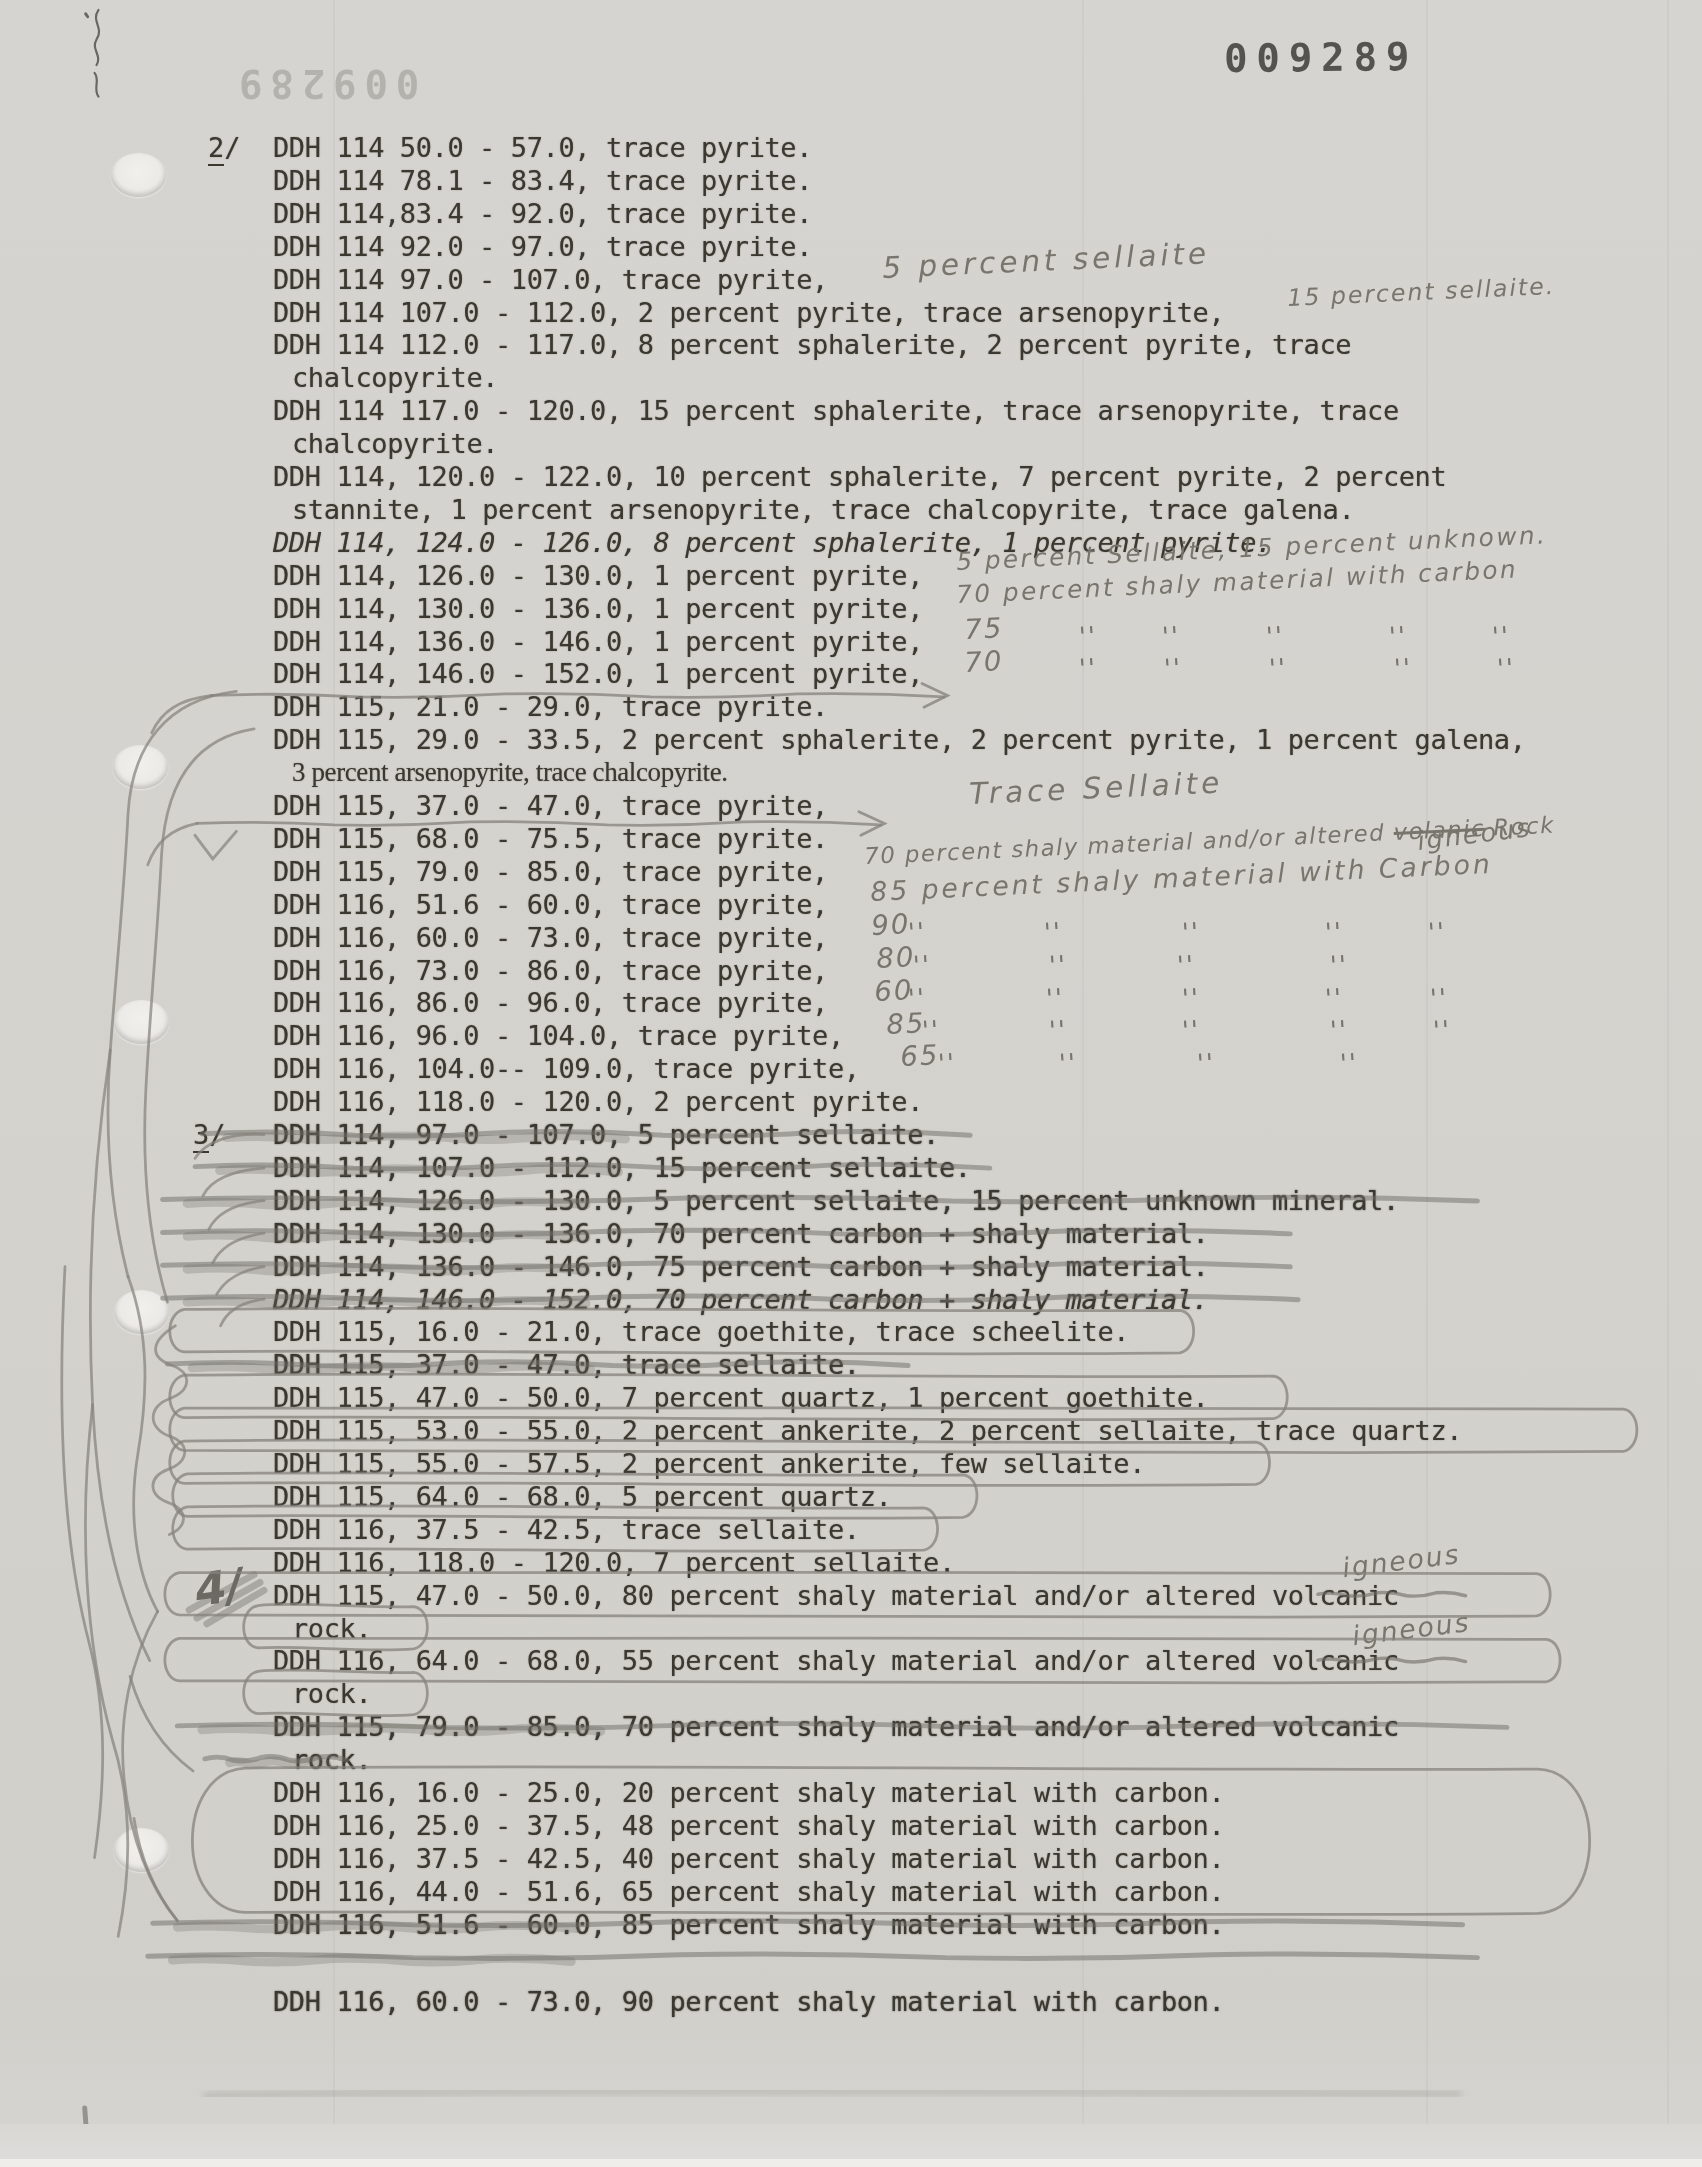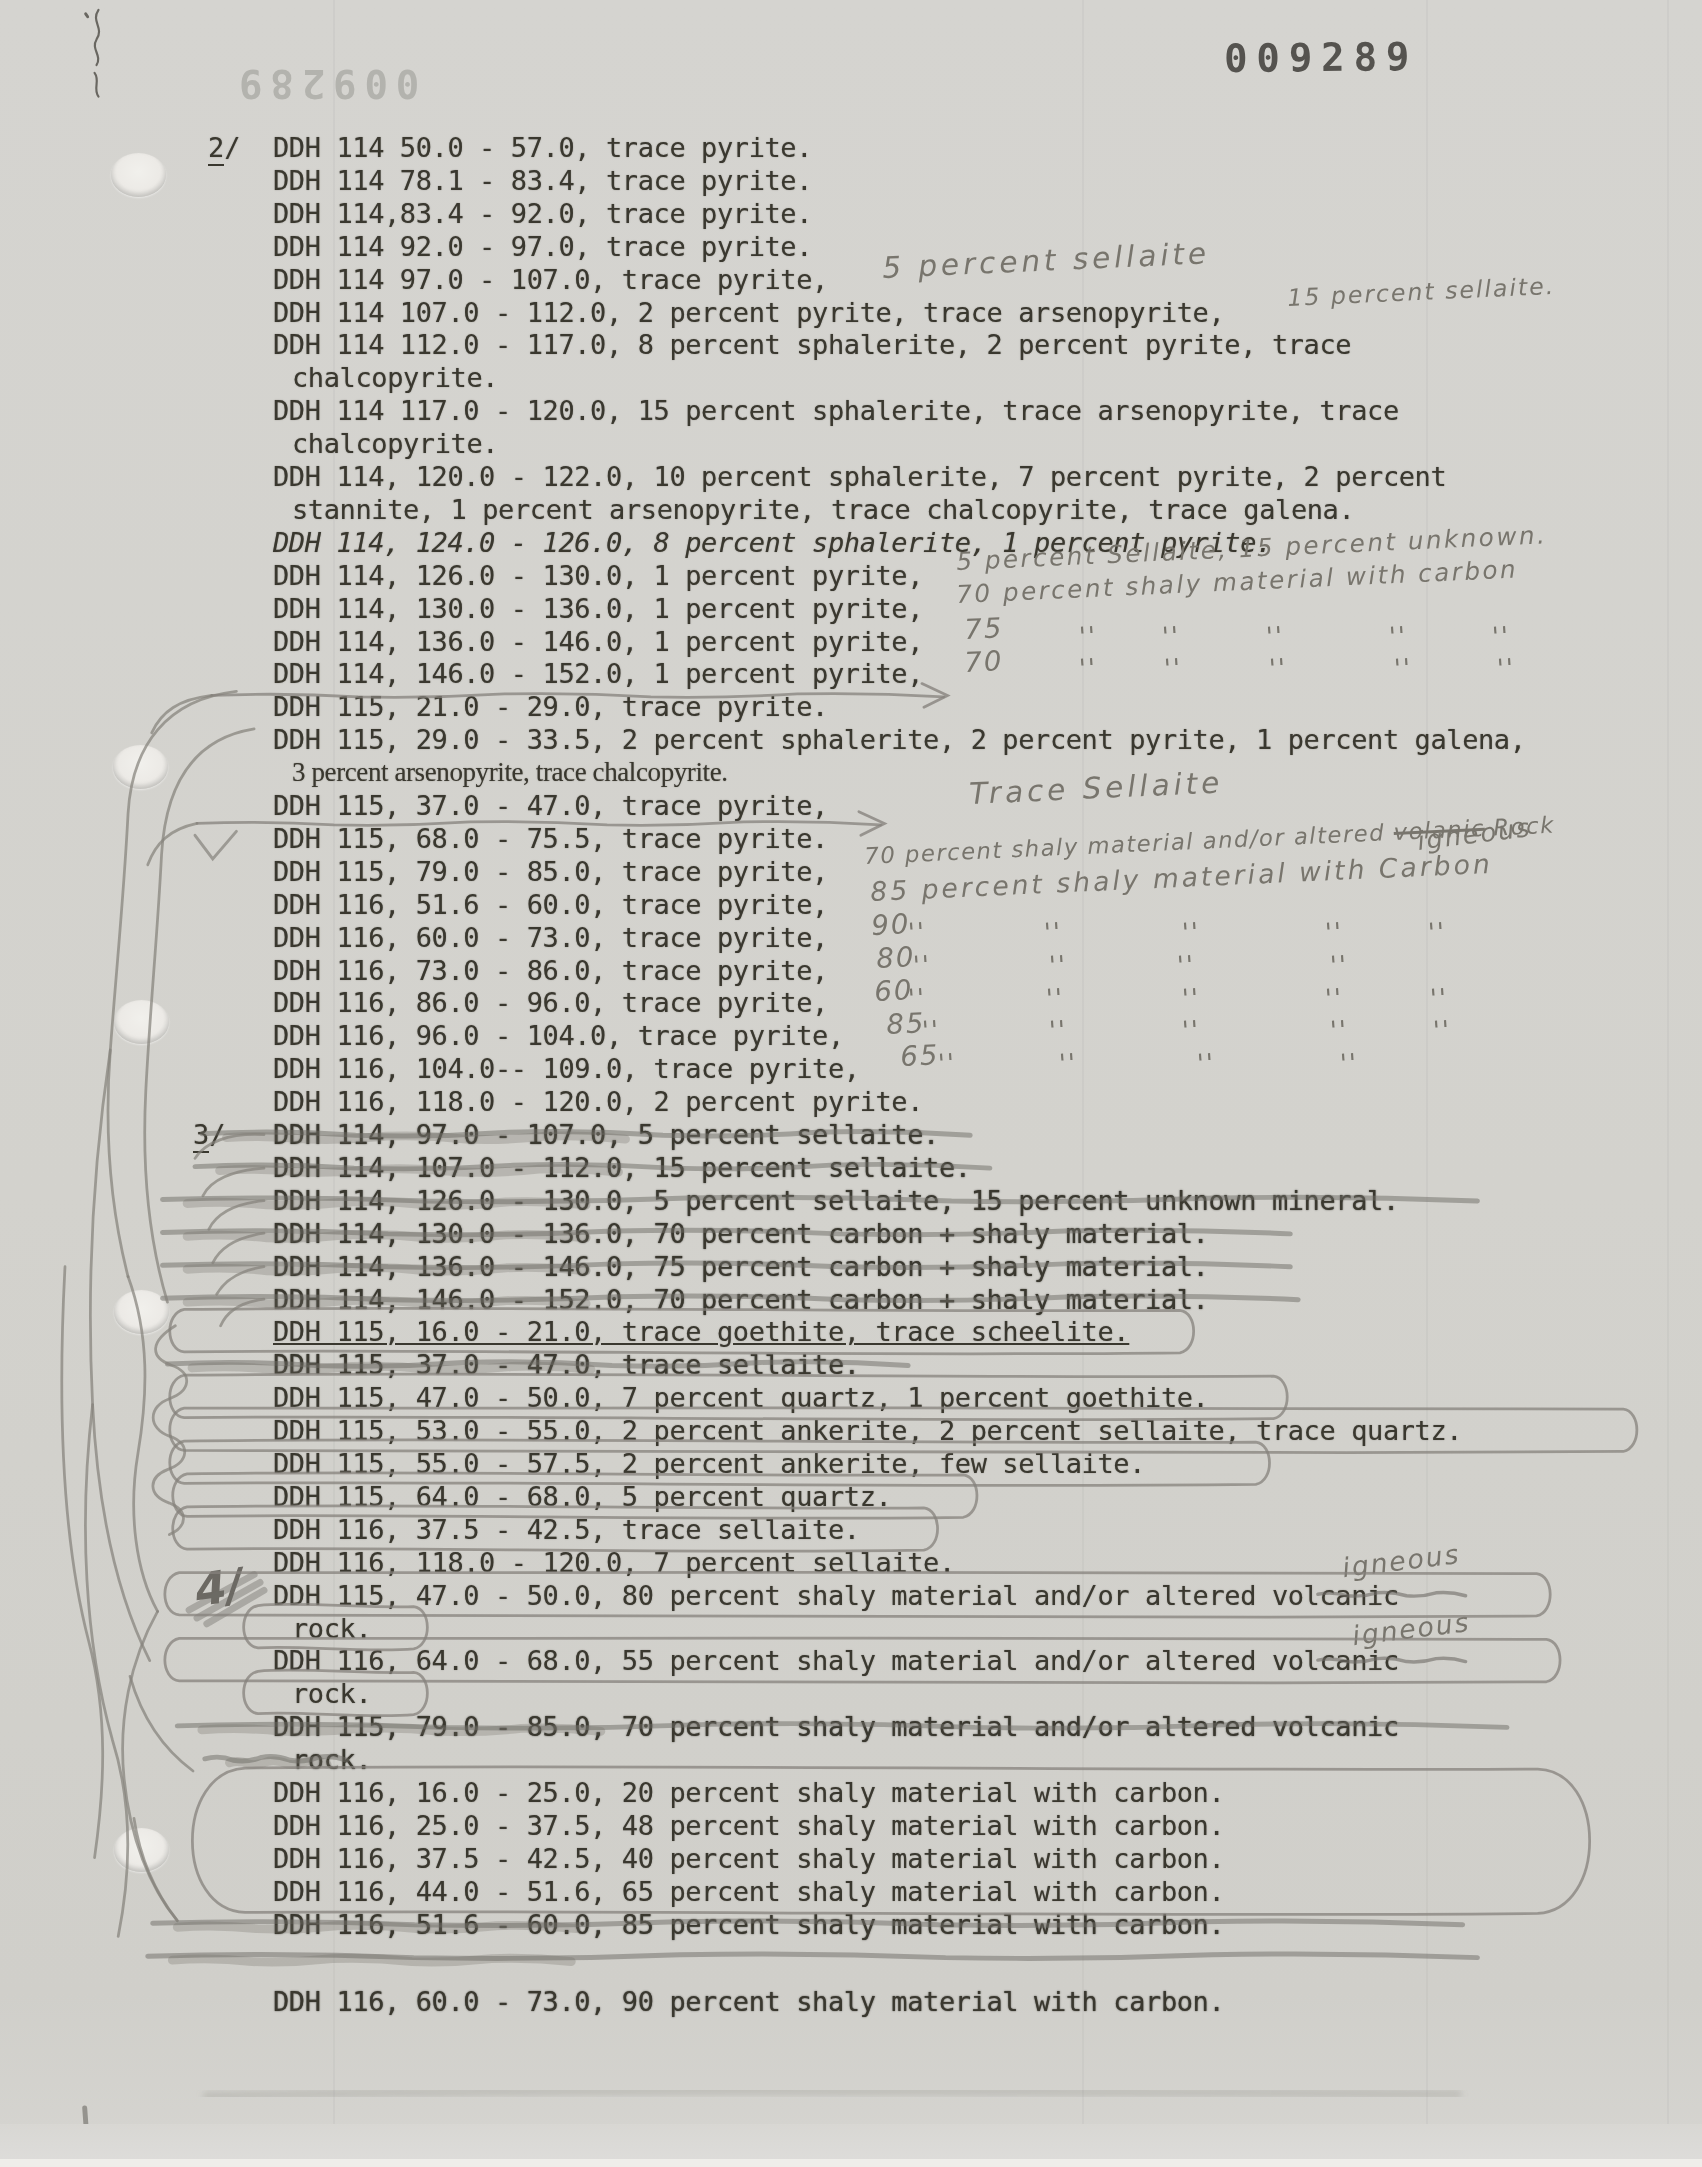--- a/index.html
+++ b/index.html
@@ -157,22 +157,22 @@
       <div class="ditto" style="left: 1059px; top: 1048px;">''</div>
       <div class="ditto" style="left: 1197px; top: 1048px;">''</div>
       <div class="ditto" style="left: 1340px; top: 1048px;">''</div>
       <div class="typed-line" style="left: 273px; top: 1085px;">DDH 116, 118.0 - 120.0, 2 percent pyrite.</div>
       <div class="typed-line heavy" style="left: 273px; top: 1118px;">DDH 114, 97.0 - 107.0, 5 percent sellaite.</div>
       <div class="marker" style="left: 193px; top: 1118px;"><span class="u">3</span>/</div>
       <div class="typed-line heavy" style="left: 273px; top: 1151px;">DDH 114, 107.0 - 112.0, 15 percent sellaite.</div>
       <div class="typed-line heavy" style="left: 273px; top: 1184px;">DDH 114, 126.0 - 130.0, 5 percent sellaite, 15 percent unknown mineral.</div>
       <div class="typed-line heavy" style="left: 273px; top: 1217px;">DDH 114, 130.0 - 136.0, 70 percent carbon + shaly material.</div>
       <div class="typed-line heavy" style="left: 273px; top: 1250px;">DDH 114, 136.0 - 146.0, 75 percent carbon + shaly material.</div>
-      <div class="typed-line heavy" style="left: 273px; top: 1283px;">DDH 114, 146.0 - 152.0, 70 percent carbon + shaly material.</div>
-      <div class="typed-line" style="left: 273px; top: 1315px; text-decoration: underline;">DDH 115, 16.0 - 21.0, trace goethite, trace scheelite.</div>
+      <div class="typed-line heavy" style="left: 273px; top: 1283px; font-style: italic;">DDH 114, 146.0 - 152.0, 70 percent carbon + shaly material.</div>
+      <div class="typed-line" style="left: 273px; top: 1315px;">DDH 115, 16.0 - 21.0, trace goethite, trace scheelite.</div>
       <div class="typed-line heavy" style="left: 273px; top: 1348px;">DDH 115, 37.0 - 47.0, trace sellaite.</div>
       <div class="typed-line" style="left: 273px; top: 1381px;">DDH 115, 47.0 - 50.0, 7 percent quartz, 1 percent goethite.</div>
       <div class="typed-line" style="left: 273px; top: 1414px;">DDH 115, 53.0 - 55.0, 2 percent ankerite, 2 percent sellaite, trace quartz.</div>
       <div class="typed-line" style="left: 273px; top: 1447px;">DDH 115, 55.0 - 57.5, 2 percent ankerite, few sellaite.</div>
       <div class="typed-line" style="left: 273px; top: 1480px;">DDH 115, 64.0 - 68.0, 5 percent quartz.</div>
       <div class="typed-line" style="left: 273px; top: 1513px;">DDH 116, 37.5 - 42.5, trace sellaite.</div>
       <div class="typed-line" style="left: 273px; top: 1546px;">DDH 116, 118.0 - 120.0, 7 percent sellaite.</div>
       <div class="typed-line" style="left: 273px; top: 1579px;">DDH 115, 47.0 - 50.0, 80 percent shaly material and/or altered volcanic</div>
       <div class="hw-marker" style="left: 195px; top: 1561px;">4/</div>
       <div class="hw2" style="left: 1342px; top: 1545px; font-size: 26.6px; letter-spacing: 2px;">igneous</div>

